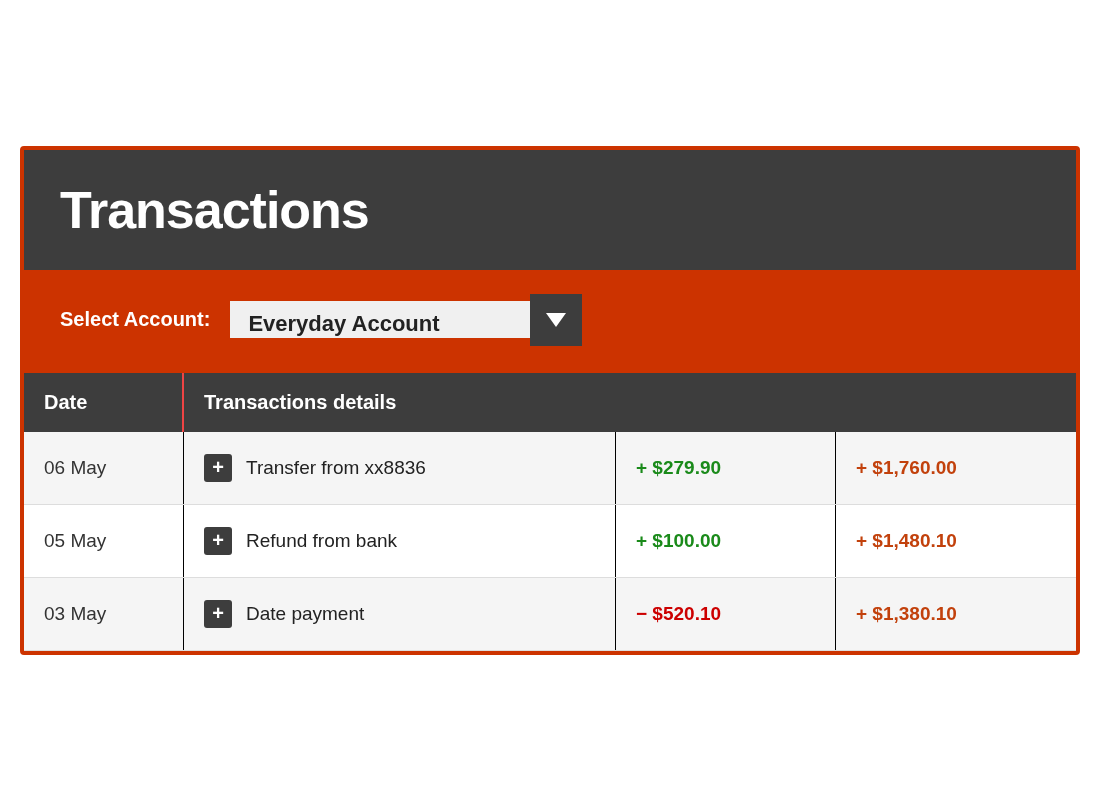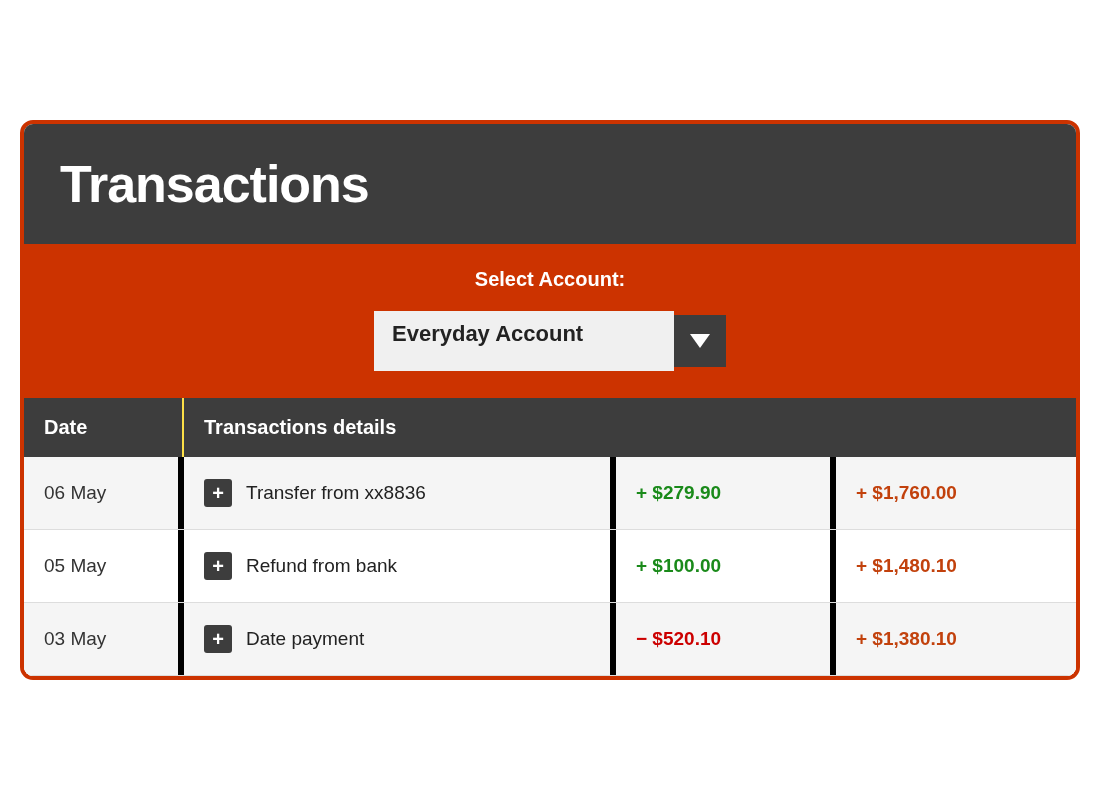--- a/index.html
+++ b/index.html
@@ -14,21 +14,21 @@
       justify-content: center;
       align-items: center;
       width: 1100px;
       height: 800px;
       font-family: Arial, Helvetica, sans-serif;
     }
 
     .outer-wrapper {
       width: 1060px;
       border: 4px solid #cc3300;
-      border-radius: 13px;
+      border-radius: 4px;
       overflow: hidden;
     }
 
     .header-section {
       background: #3d3d3d;
       padding: 30px 36px 30px 36px;
     }
 
     .header-section h1 {
       color: #ffffff;
@@ -36,21 +36,20 @@
       font-weight: 900;
       letter-spacing: -1px;
     }
 
     .select-section {
       background: #cc3300;
       padding: 24px 36px;
       display: flex;
       align-items: center;
       gap: 20px;
-      flex-direction: column;
     }
 
     .select-label {
       color: #ffffff;
       font-size: 20px;
       font-weight: 600;
       white-space: nowrap;
     }
 
     .account-select-wrapper {
@@ -60,21 +59,21 @@
 
     .account-select-input {
       background: #f0f0f0;
       border: none;
       padding: 10px 18px;
       font-size: 22px;
       font-weight: 600;
       color: #222;
       min-width: 300px;
       outline: none;
-      height: 60px;
+      height: 37px;
     }
 
     .account-select-btn {
       background: #3d3d3d;
       border: none;
       width: 52px;
       height: 52px;
       display: flex;
       align-items: center;
       justify-content: center;
@@ -94,21 +93,21 @@
       grid-template-columns: 160px 1fr 220px 240px;
       background: #3d3d3d;
       border-top: 3px solid #cc3300;
     }
 
     .table-header-cell {
       color: #ffffff;
       font-size: 20px;
       font-weight: 700;
       padding: 18px 20px;
-      border-right: 2px solid #fde047;
+      border-right: 2px solid #ef4444;
     }
 
     .table-header-cell:last-child {
       border-right: none;
     }
 
     .table-row {
       display: grid;
       grid-template-columns: 160px 1fr 220px 240px;
       border-bottom: 1px solid #ddd;
@@ -119,21 +118,21 @@
     }
 
     .table-row:nth-child(odd) {
       background: #ffffff;
     }
 
     .table-cell {
       padding: 22px 20px;
       font-size: 19px;
       color: #222;
-      border-right: 6px solid #000000;
+      border-right: 1px solid #000000;
       display: flex;
       align-items: center;
     }
 
     .table-cell:last-child {
       border-right: none;
     }
 
     .transaction-details-cell {
       display: flex;

